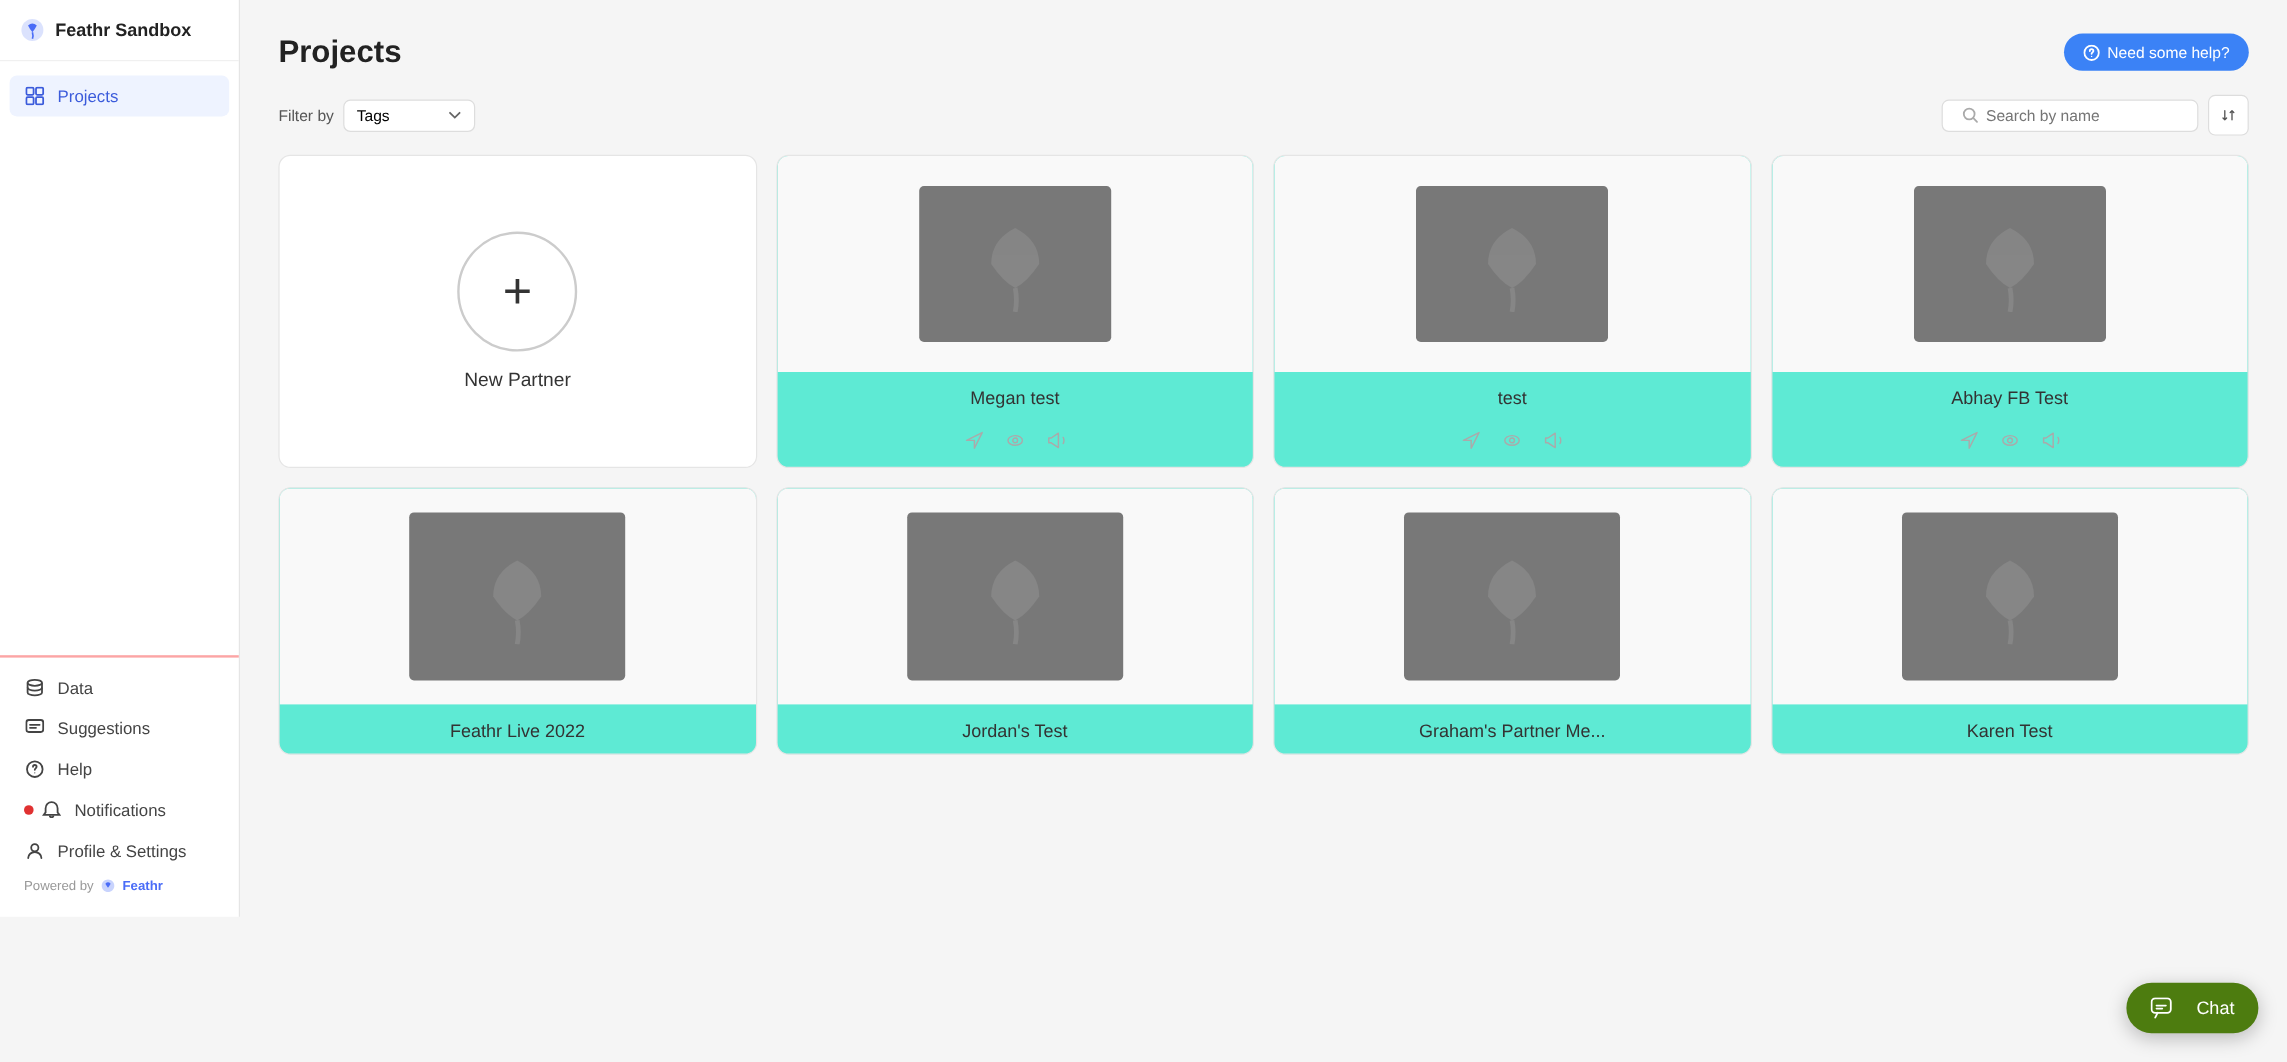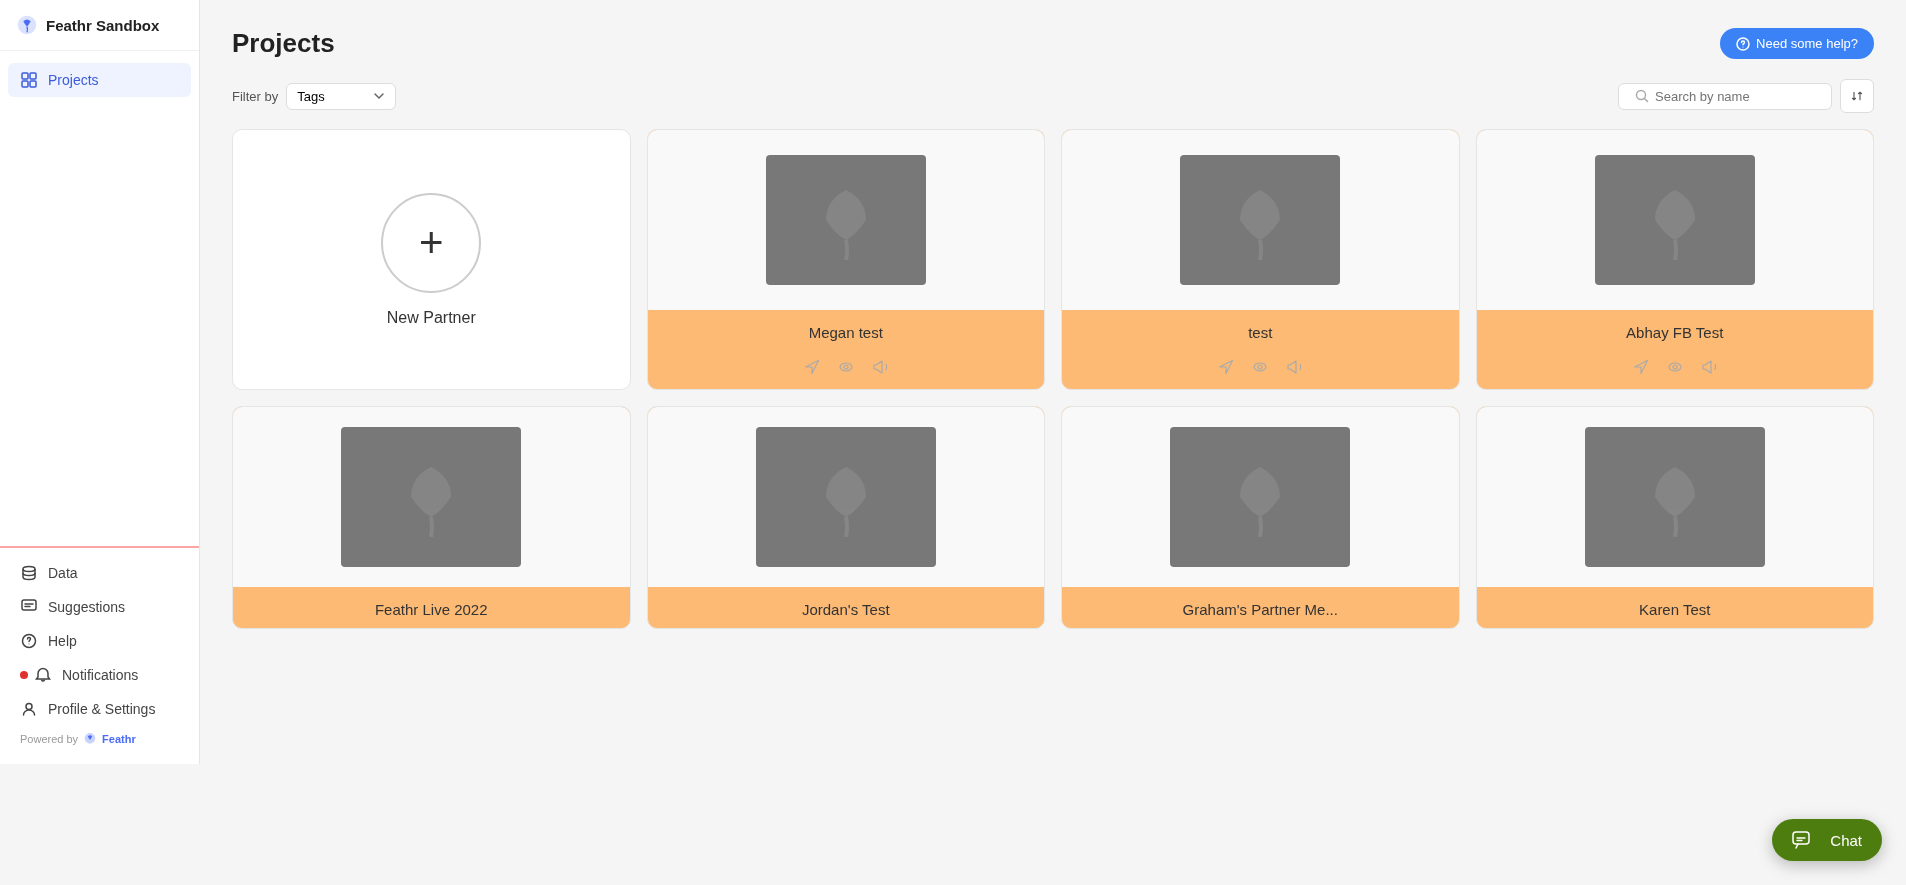--- a/index.html
+++ b/index.html
@@ -167,21 +167,21 @@
       height: 34px;
     }
 
     
     .projects-grid {
       display: grid;
       grid-template-columns: repeat(4, 1fr);
       gap: 16px;
     }
     .project-card {
-      background: #fdba74;
+      background: #5eead4;
       border: 1px solid #e5e5e5;
       border-radius: 10px;
       overflow: hidden;
       cursor: pointer;
       transition: box-shadow 0.15s;
     }
     .project-card-image {
       width: 100%;
       height: 180px;
       display: flex;

